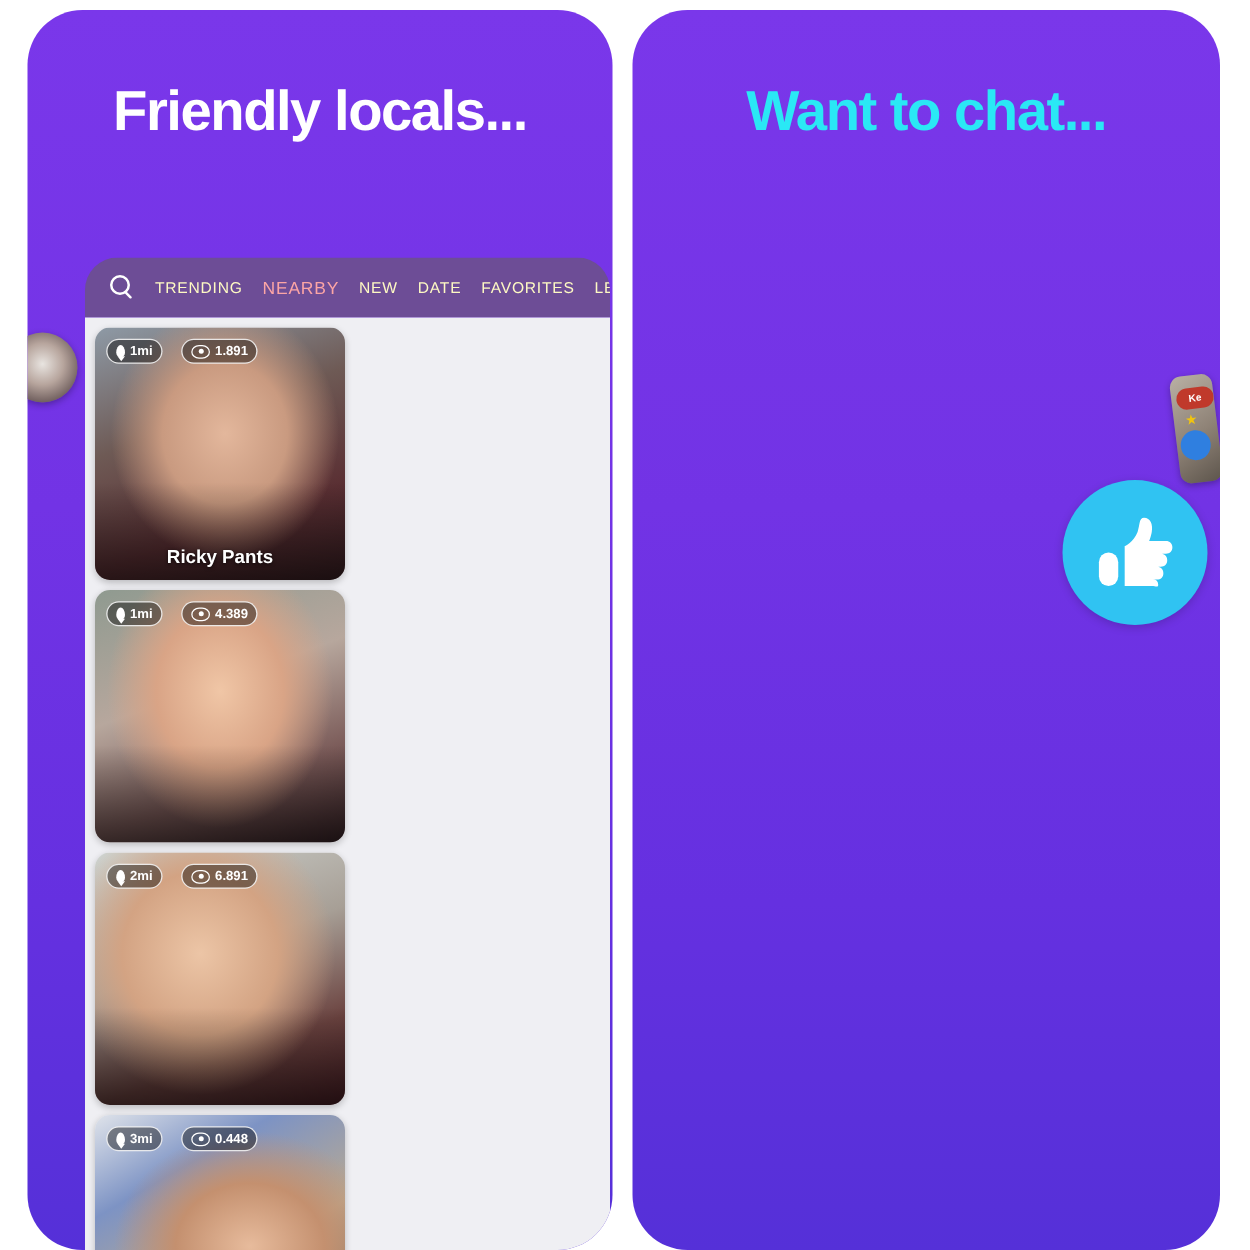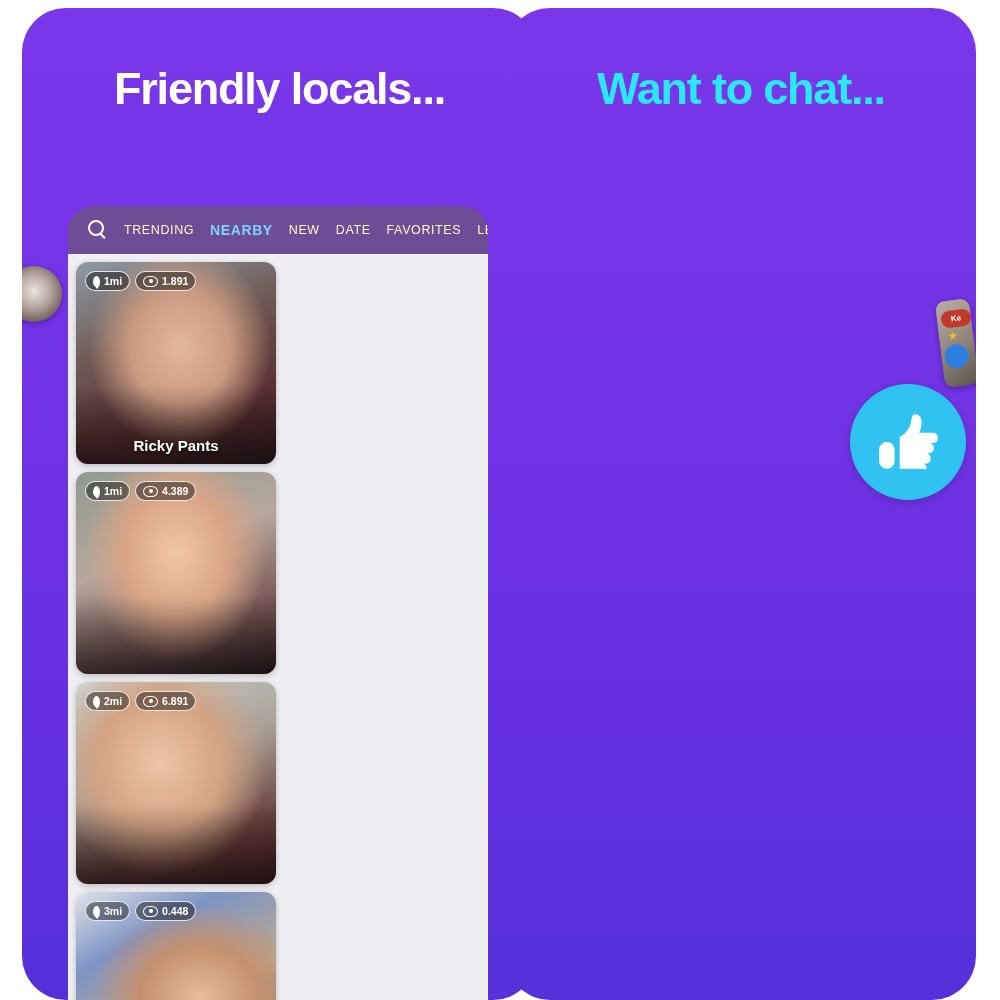--- a/index.html
+++ b/index.html
@@ -2,50 +2,50 @@
 <html><head>
 <meta charset="utf-8">
 <style>
   html,body{margin:0;padding:0;background:#ffffff;}
   body{width:1000px;height:1000px;position:relative;overflow:hidden;
        font-family:"Liberation Sans","DejaVu Sans",sans-serif;}
 
   
   .panel{position:absolute;overflow:hidden;}
   #panel-left{left:22px;top:8px;width:468px;height:992px;border-radius:44px;
-      background:linear-gradient(180deg,#7a37ea 0%,#7233e5 40%,#6530e0 72%,#5530d8 100%);padding-left:47px;}
+      background:linear-gradient(180deg,#7a37ea 0%,#7233e5 40%,#6530e0 72%,#5530d8 100%);}
   #panel-right{left:506px;top:8px;width:470px;height:992px;border-radius:44px;
       background:linear-gradient(180deg,#7a37ea 0%,#7233e5 40%,#6530e0 72%,#5530d8 100%);}
 
   .headline{position:absolute;left:0;right:0;top:58px;text-align:center;
       font-size:45px;font-weight:bold;letter-spacing:-1.2px;line-height:1;}
   #headline-left{color:#ffffff;}
   #headline-right{color:#2ae8f5;}
 
   
   #phone-left{position:absolute;left:46px;top:198px;width:420px;height:800px;
       border-radius:26px 26px 0 0;overflow:hidden;}
   #search-bar{height:48px;background:#6d4d96;display:flex;align-items:center;
       padding:0 0 0 20px;gap:16px;border-radius:16px 16px 0 0;}
   #search-bar .tab{font-size:12.5px;letter-spacing:.6px;color:#fef9c3;white-space:nowrap;}
-  #search-bar .tab.active{color:#7dd3fc;font-weight:bold;font-size:14px;}
+  #search-bar .tab.active{color:#fca5a5;font-weight:normal;font-size:14px;}
   .magnifier{width:20px;height:20px;flex:0 0 20px;position:relative;}
   .magnifier::before{content:"";position:absolute;width:12px;height:12px;border:2.4px solid #fff;
       border-radius:50%;left:0;top:0;}
   .magnifier::after{content:"";position:absolute;width:7px;height:2.4px;background:#fff;
       left:11px;top:15px;transform:rotate(45deg);border-radius:2px;}
 
   #grid-scroll{background:#efeff3;height:752px;padding:8px 8px 0 8px;box-sizing:border-box;
       display:flex;flex-wrap:wrap;gap:8px 8px;align-content:flex-start;}
   .card{width:200px;height:202px;border-radius:12px;position:relative;overflow:hidden;
       box-shadow:0 2px 6px rgba(0,0,0,.22);}
   .card .photo{position:absolute;inset:0;}
   .card .shade{position:absolute;left:0;right:0;bottom:0;height:78px;
       background:linear-gradient(180deg,rgba(0,0,0,0) 0%,rgba(0,0,0,.55) 100%);}
-  .badges{position:absolute;top:9px;left:9px;display:flex;gap:5px;z-index:3;}
+  .badges{position:absolute;top:9px;left:9px;display:flex;gap:15px;z-index:3;}
   .badge{background:rgba(0,0,0,.42);border:1.4px solid rgba(255,255,255,.85);
       border-radius:11px;height:18px;display:flex;align-items:center;gap:4px;
       padding:0 7px;color:#fff;font-size:10.5px;font-weight:bold;}
   .pin{width:7px;height:10px;background:#fff;border-radius:50% 50% 50% 50%/60% 60% 40% 40%;position:relative;}
   .pin::after{content:"";position:absolute;left:50%;top:9px;transform:translateX(-50%);
       border-left:3.5px solid transparent;border-right:3.5px solid transparent;border-top:4px solid #fff;}
   .eye{width:13px;height:9px;border:1.5px solid #fff;border-radius:50%/60% 60% 60% 60%;position:relative;}
   .eye::after{content:"";position:absolute;left:50%;top:50%;transform:translate(-50%,-50%);
       width:4px;height:4px;background:#fff;border-radius:50%;}
   .card .caption{position:absolute;left:0;right:0;bottom:8px;text-align:center;z-index:3;

